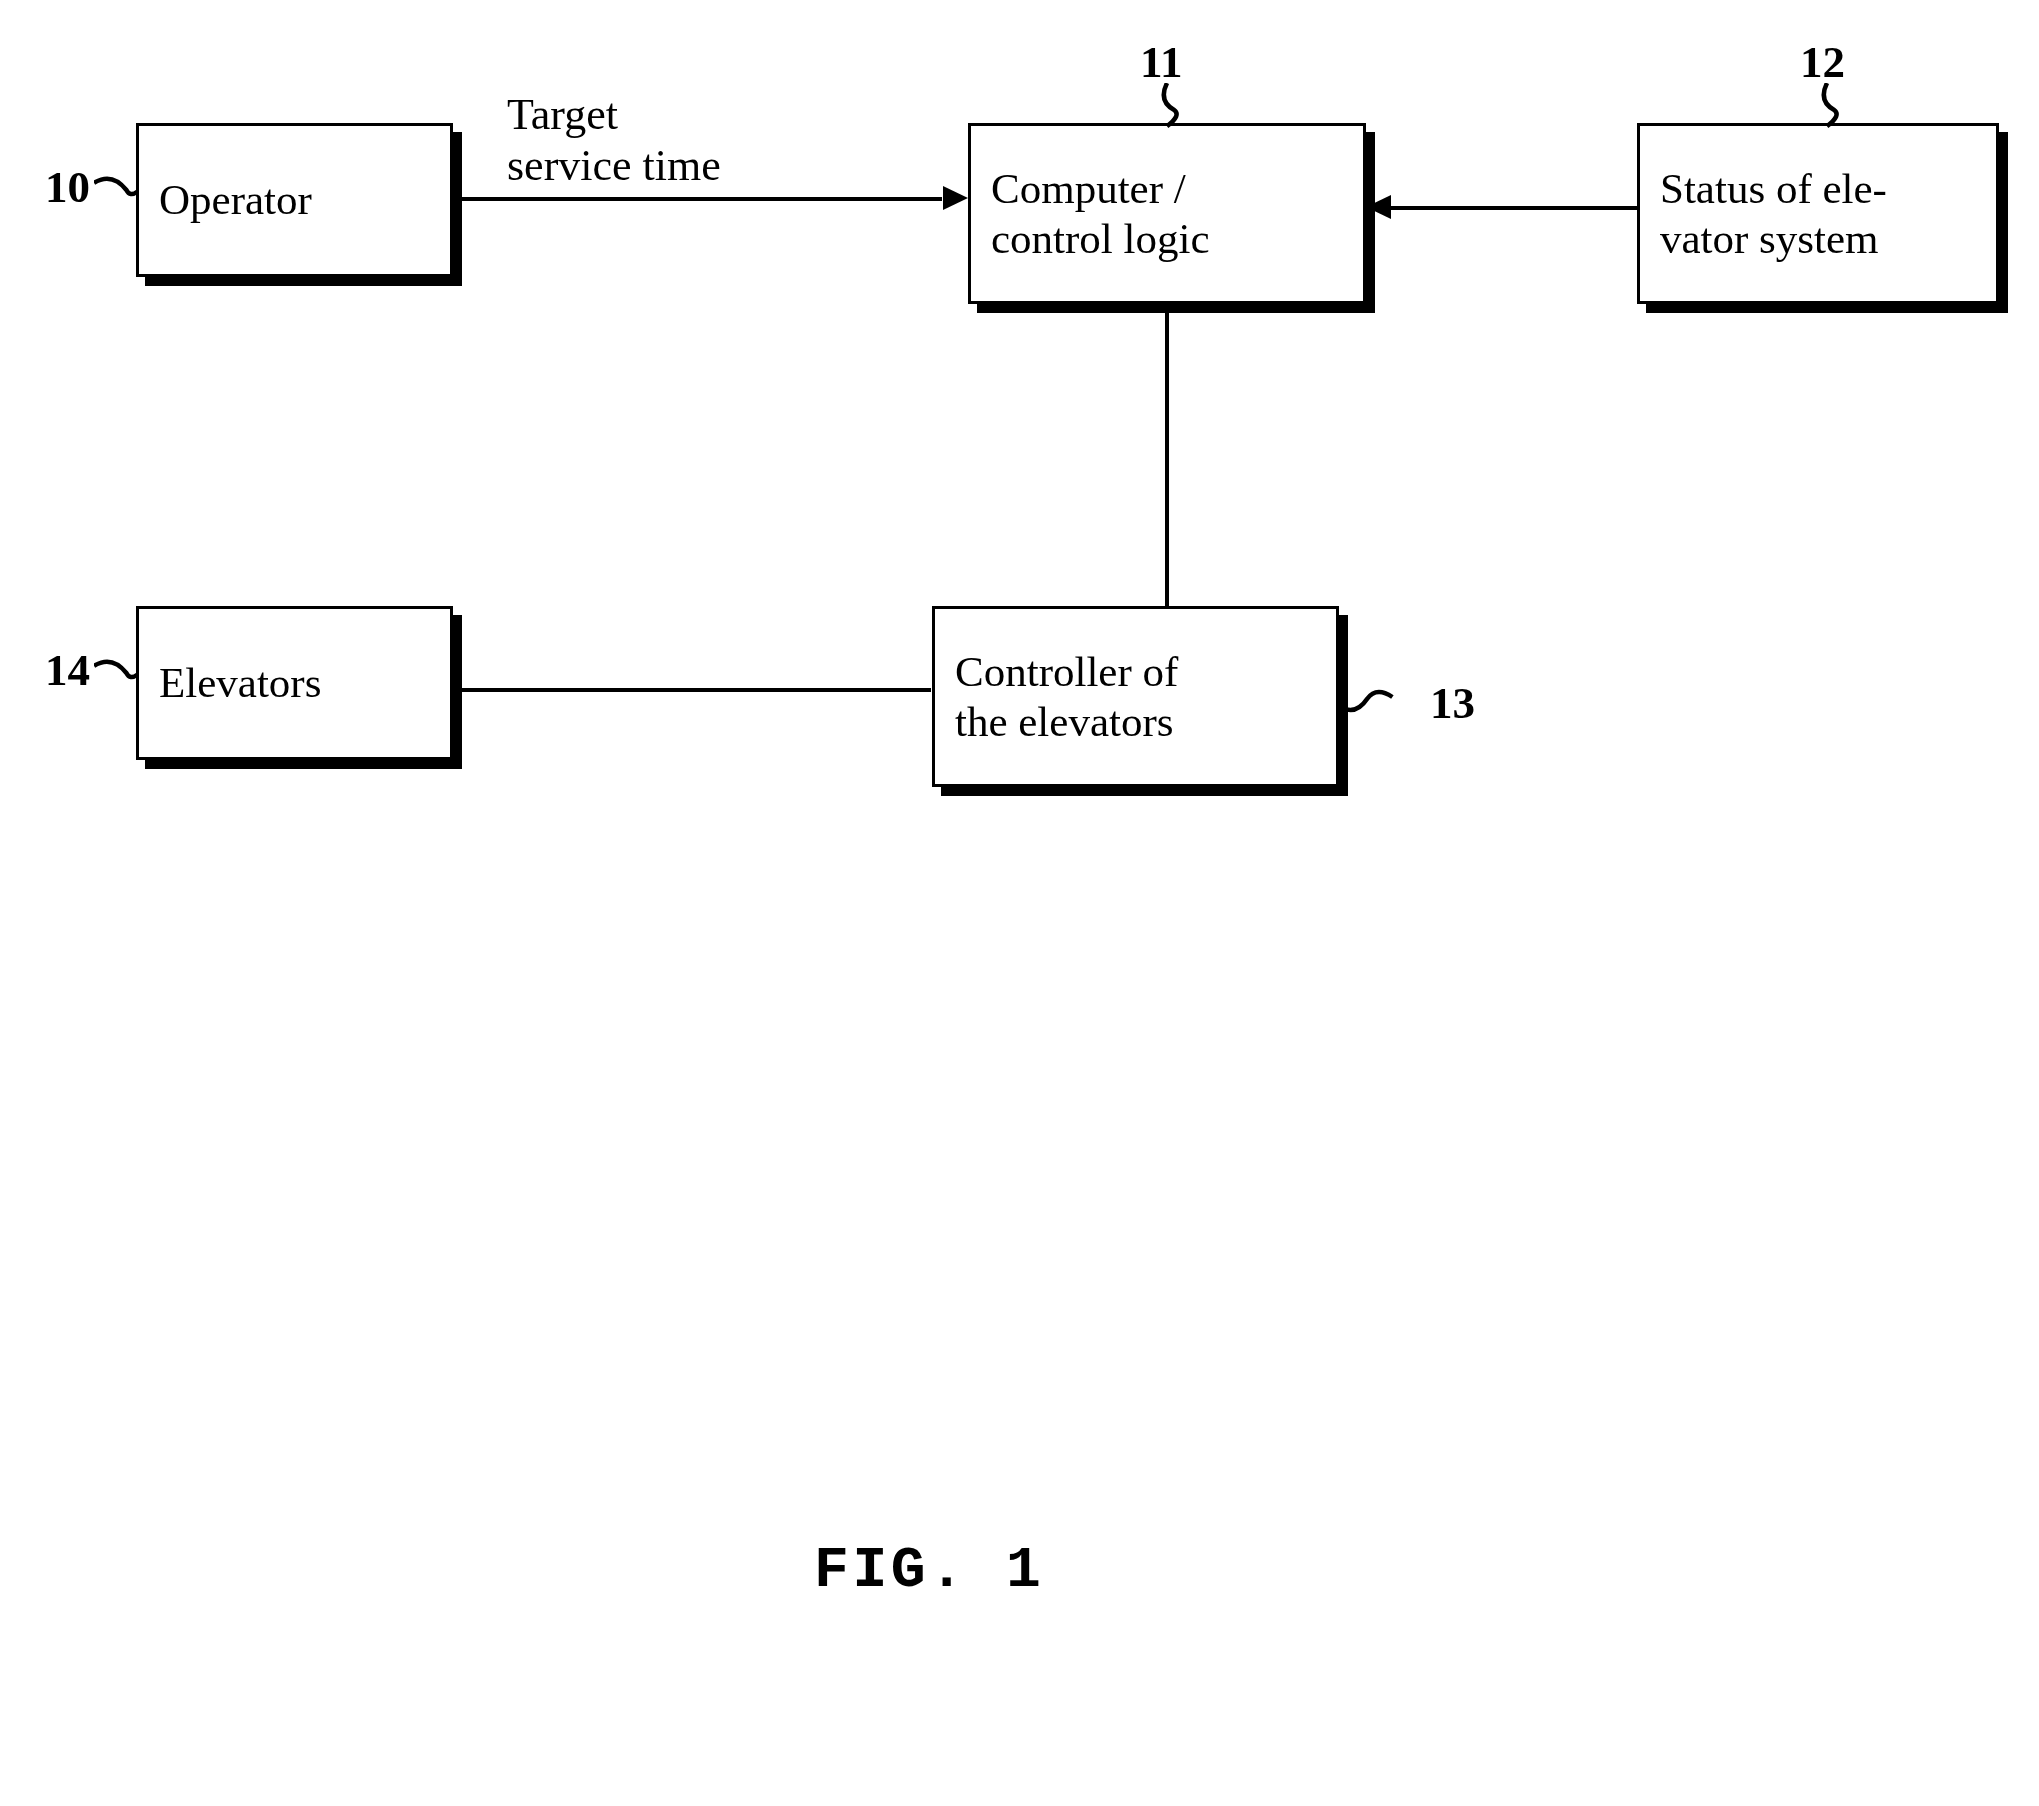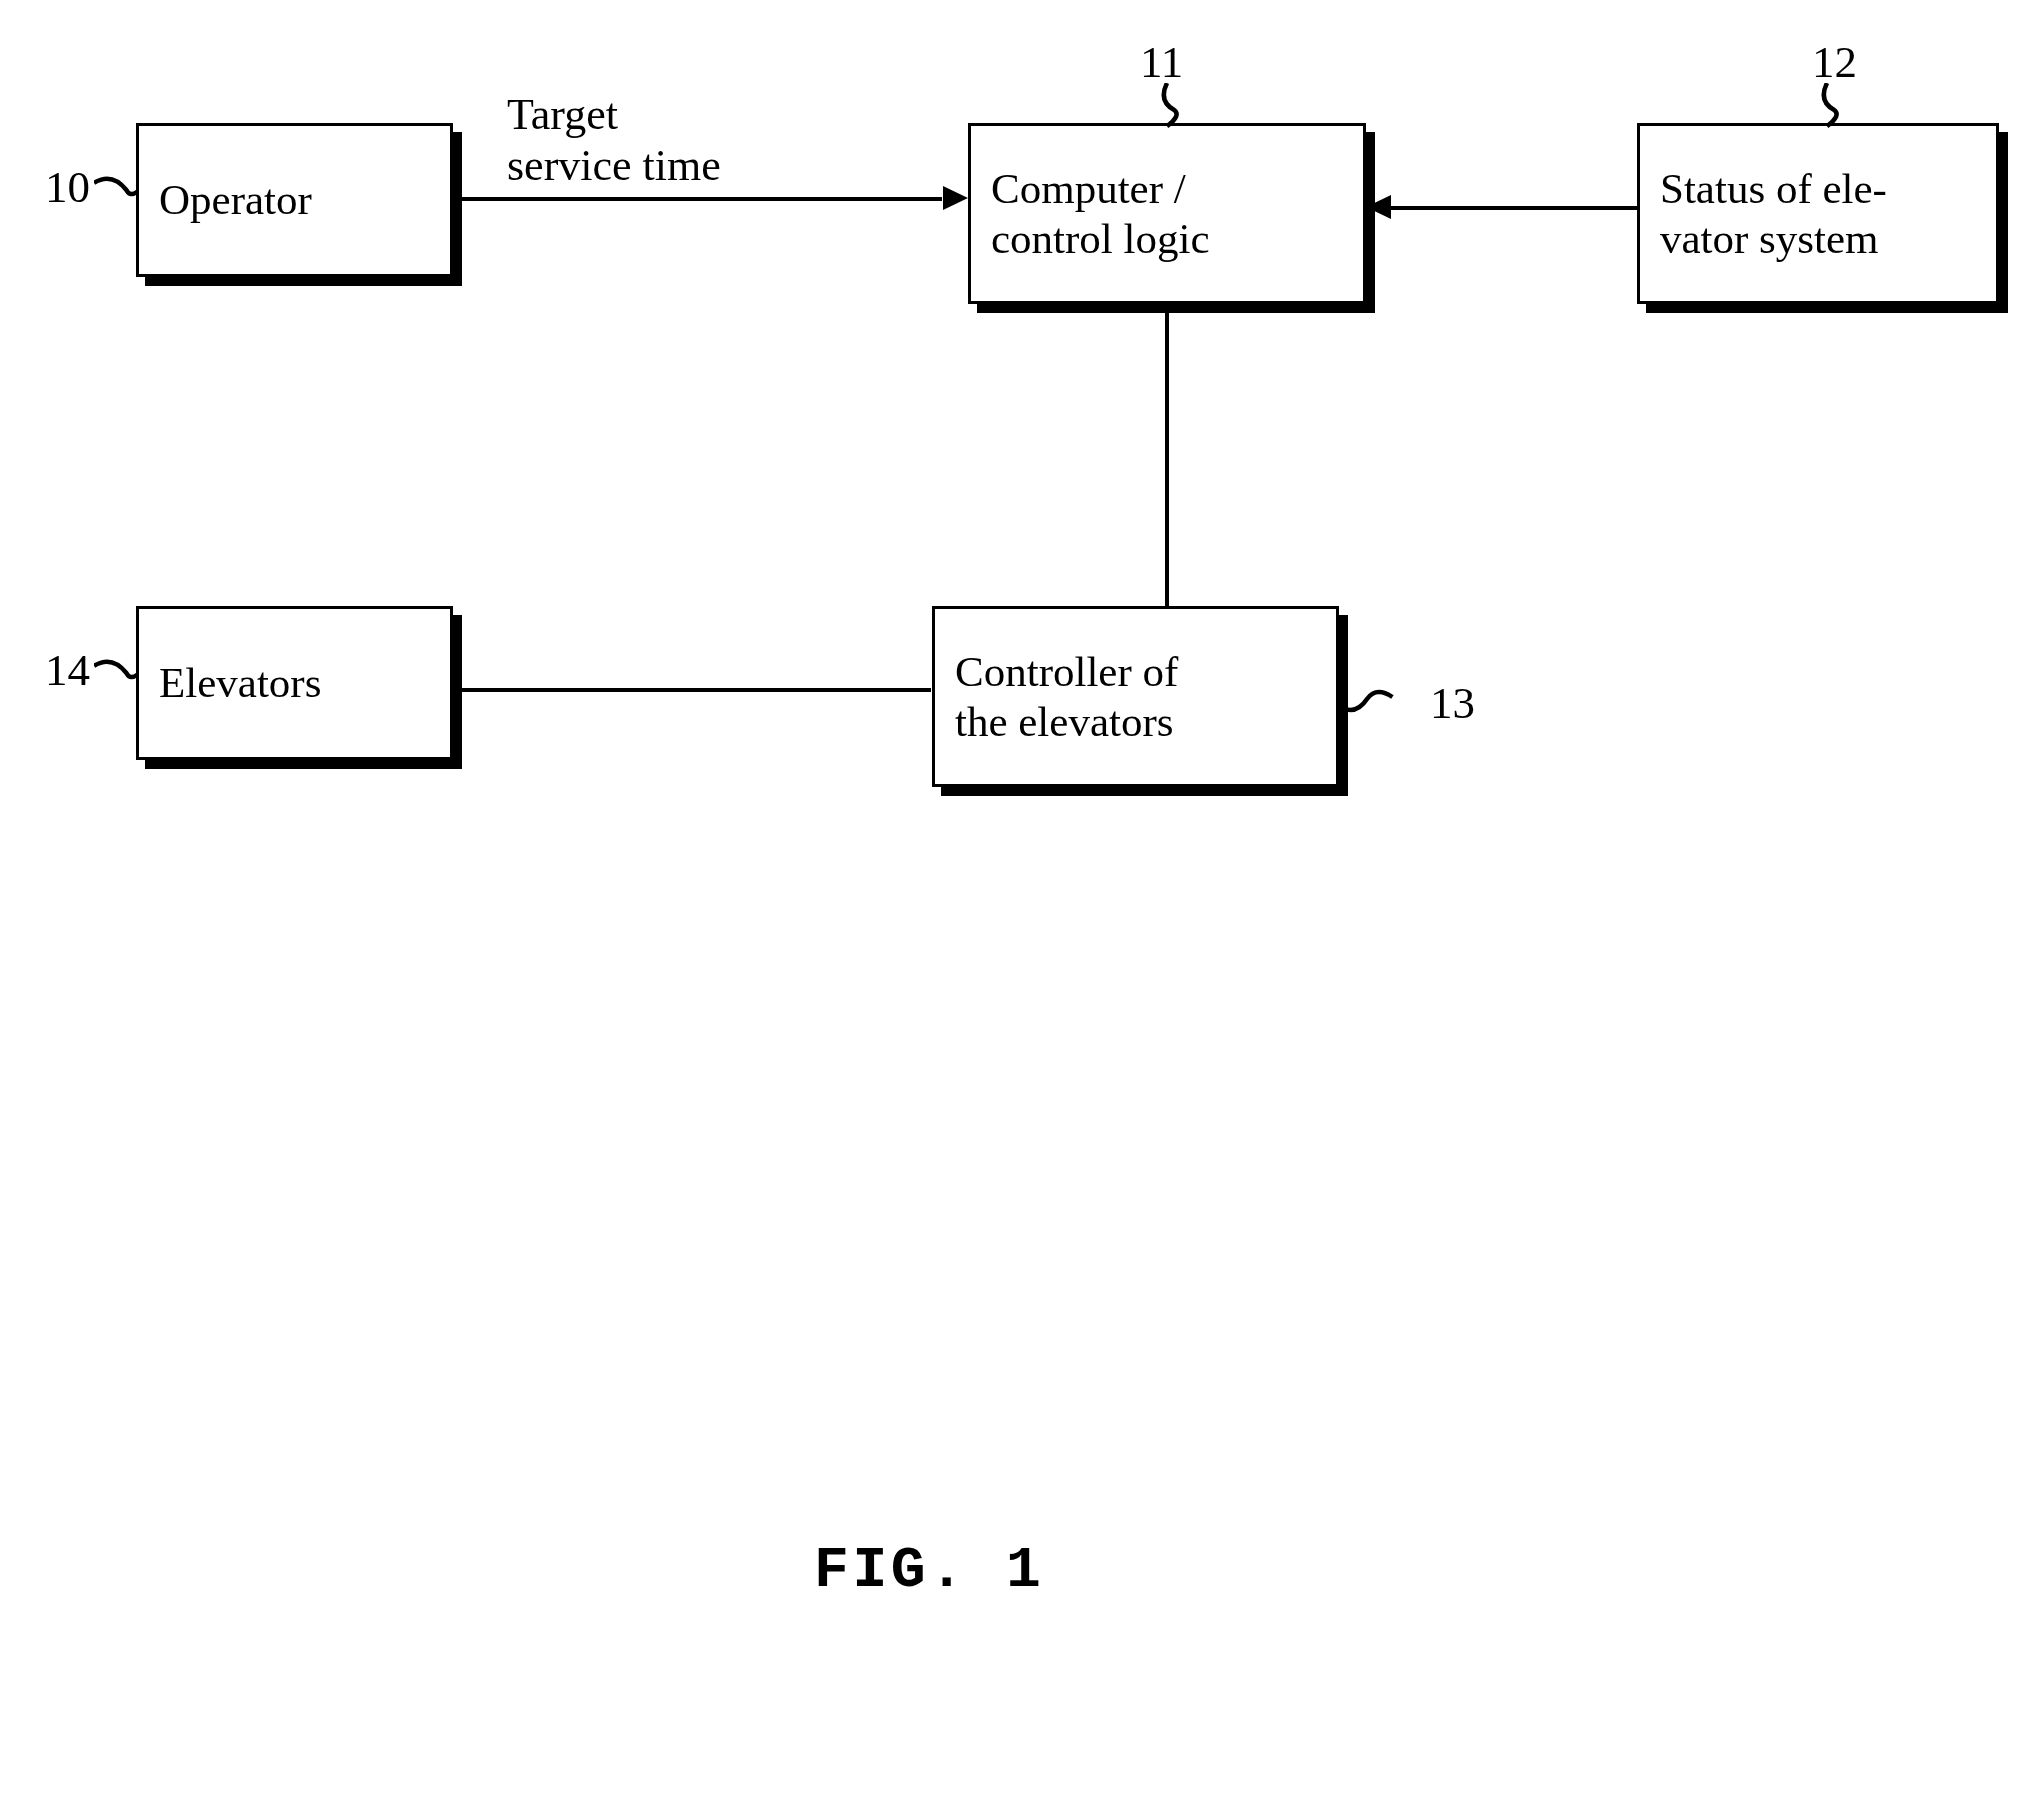--- a/index.html
+++ b/index.html
@@ -33,21 +33,21 @@
     background: #000;
   }
   .label {
     position: absolute;
     font-size: 44px;
     line-height: 1.15;
     white-space: pre-line;
   }
   .ref {
     position: absolute;
-    font-weight: normal;
+    font-weight: bold;
     font-size: 45px;
   }
   .hline, .vline { position: absolute; background: #000; }
   .hline { height: 3.6px; }
   .vline { width: 3.6px; }
   .arrow-right {
     position: absolute;
     width: 0; height: 0;
     border-top: 12.7px solid transparent;
     border-bottom: 12.7px solid transparent;
@@ -97,21 +97,21 @@
     <svg width="36" height="45" viewBox="0 0 40 50">
       <path d="M20 0 Q 10 20 28 30 Q 36 36 20 48" stroke="#000" stroke-width="5" fill="none"></path>
     </svg>
   </div>
 
   <div class="shadow" style="left:1646px; top:132px; width:362px; height:181px;"></div>
   <div class="node" style="left:1637px; top:123px; width:362px; height:181px;">
     <span class="txt">Status of ele-
 vator system</span>
   </div>
-  <div class="ref" style="left:1800px; top:36px;margin-left:12px;">12</div>
+  <div class="ref" style="left:1800px; top:36px;">12</div>
   <div class="hook" style="left:1809px; top:83px;">
     <svg width="36" height="45" viewBox="0 0 40 50">
       <path d="M20 0 Q 10 20 28 30 Q 36 36 20 48" stroke="#000" stroke-width="5" fill="none"></path>
     </svg>
   </div>
 
   <div class="shadow" style="left:941px; top:615px; width:407px; height:181px;"></div>
   <div class="node" style="left:932px; top:606px; width:407px; height:181px;">
     <span class="txt">Controller of
 the elevators</span>

